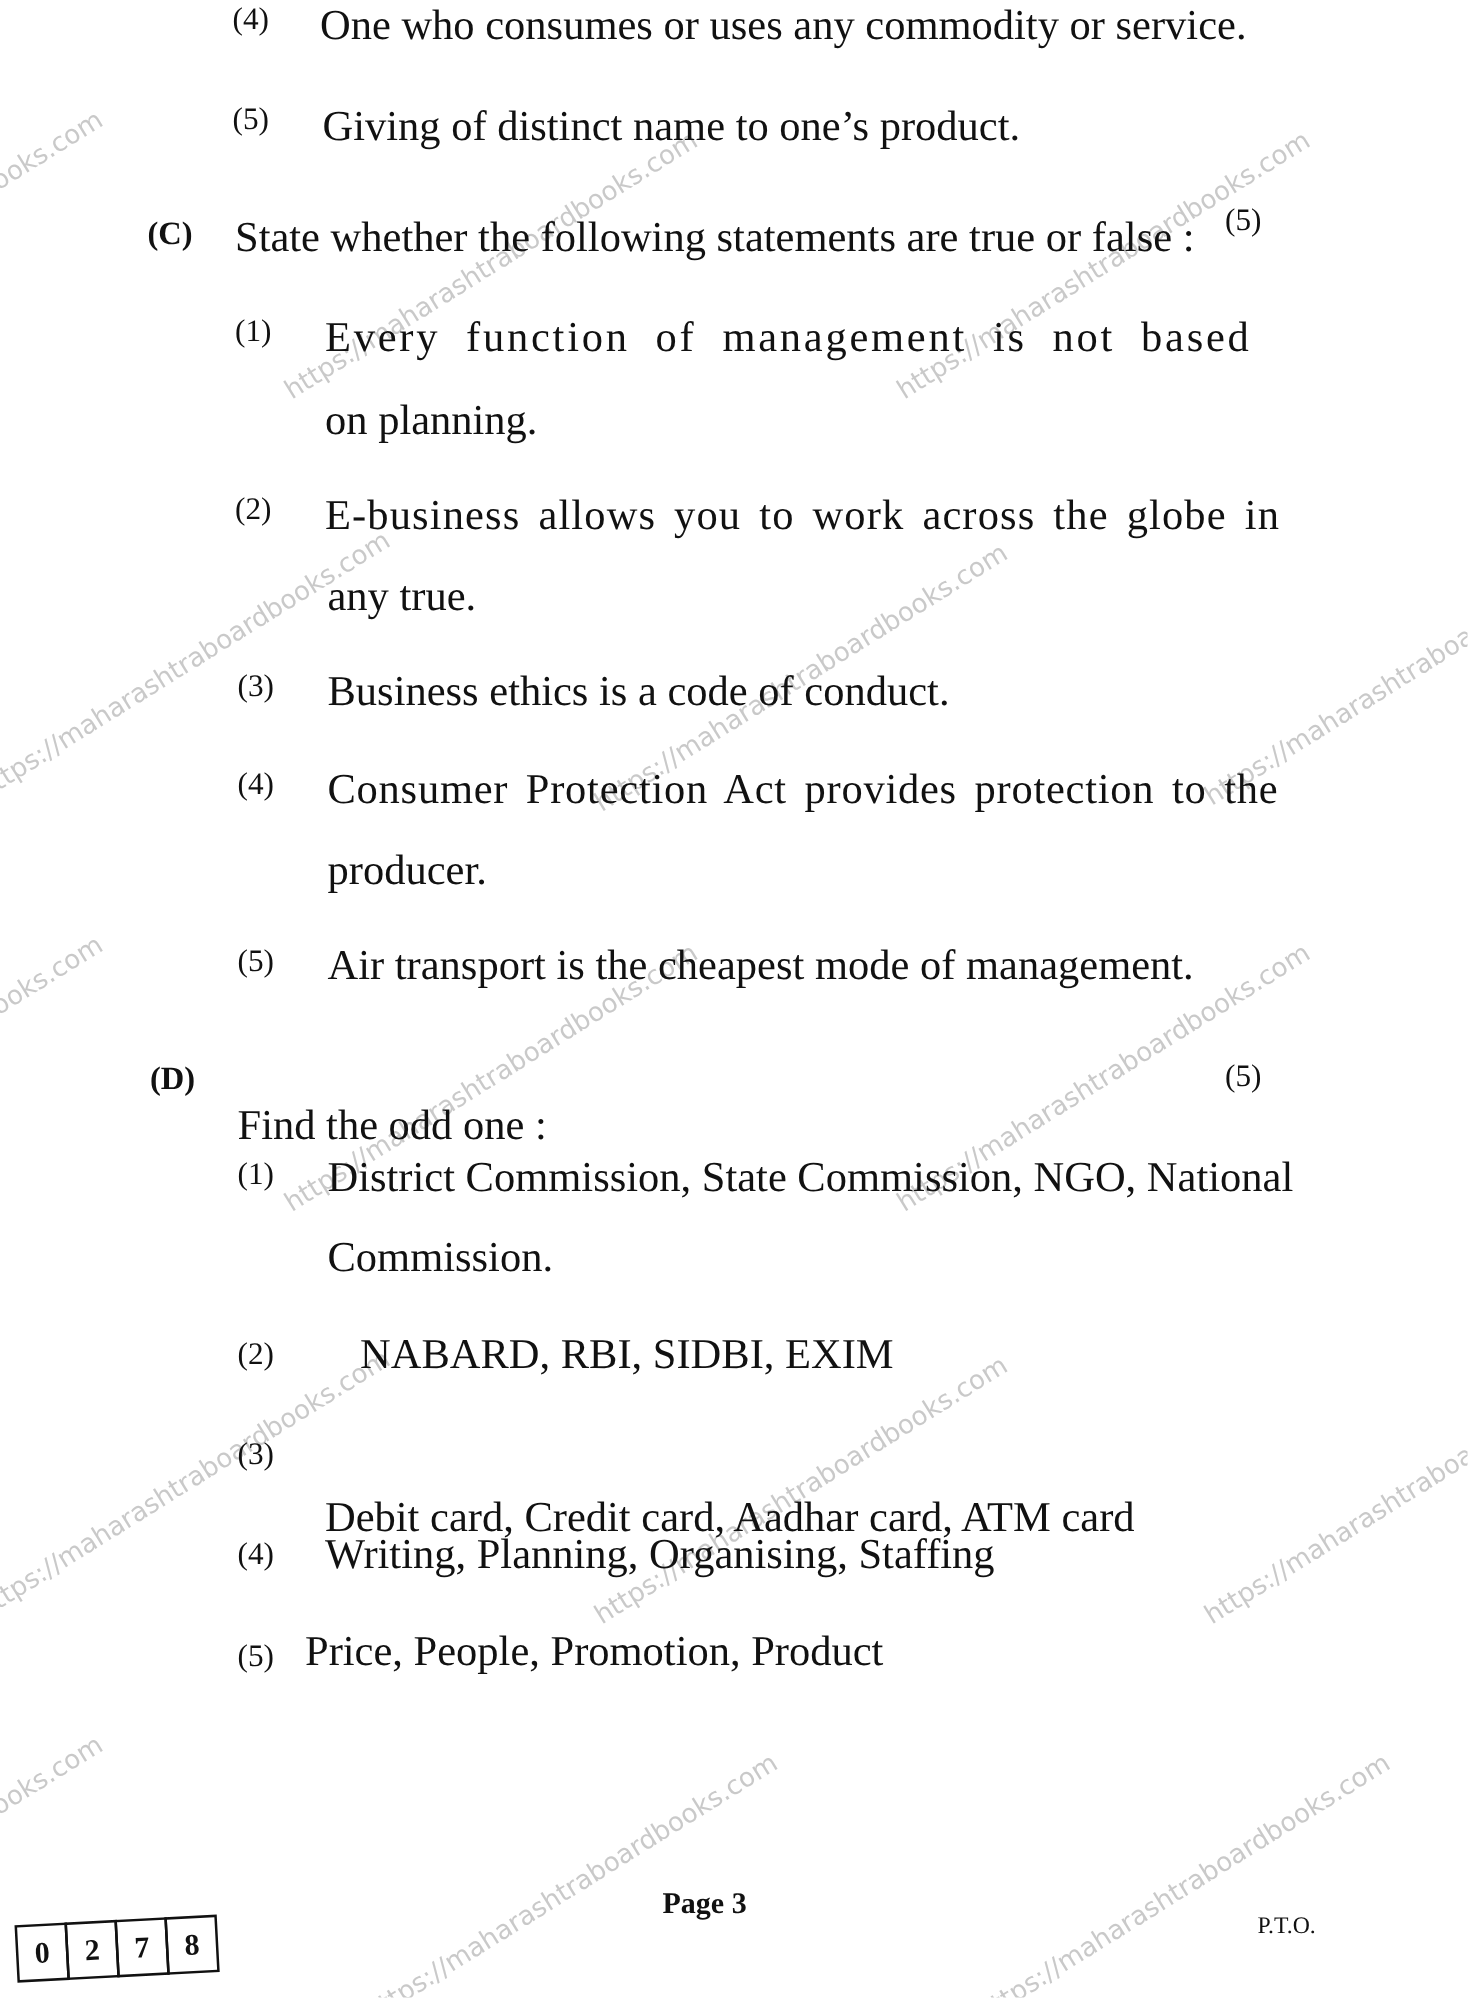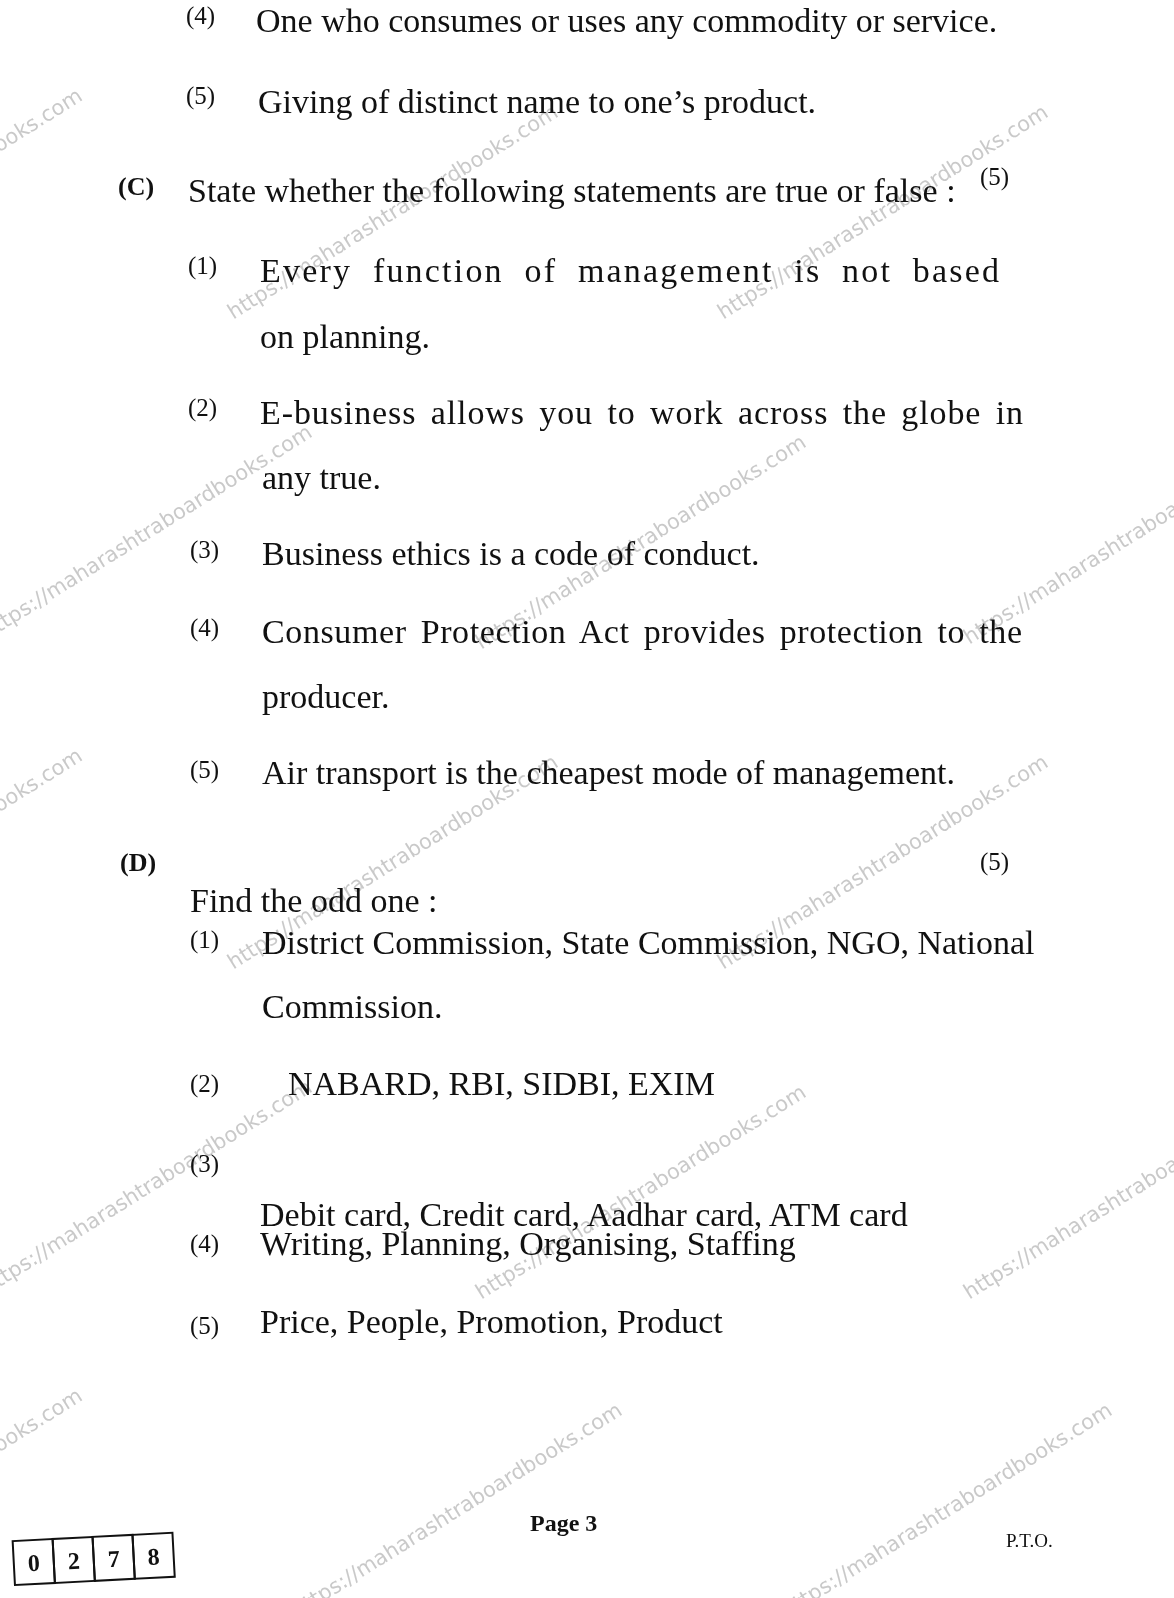--- a/index.html
+++ b/index.html
@@ -84,21 +84,21 @@
 <div class="abs num" style="left:190px; top:1070px;">(2)</div>
 <div class="abs txt" style="left:260px; top:1065px;margin-left:28px;">NABARD, RBI, SIDBI, EXIM</div>
 
 <div class="abs num" style="left:190px; top:1150px;">(3)</div>
 <div class="abs txt" style="left:260px; top:1196px;">Debit card, Credit card, Aadhar card, ATM card</div>
 
 <div class="abs num" style="left:190px; top:1230px;">(4)</div>
 <div class="abs txt" style="left:260px; top:1225px;">Writing, Planning, Organising, Staffing</div>
 
 <div class="abs num" style="left:190px; top:1312px;">(5)</div>
-<div class="abs txt" style="left:260px; top:1303px;">Price, People, Promotion, Product</div>
+<div class="abs txt" style="left:244px; top:1303px;">Price, People, Promotion, Product</div>
 
 <div class="code-box">
   <span>0</span>
   <span>2</span>
   <span>7</span>
   <span>8</span>
 </div>
 <div class="abs footer-page" style="left:530px; top:1510px;">Page 3</div>
 <div class="abs footer-pto" style="left:1006px; top:1530px;">P.T.O.</div>
 

